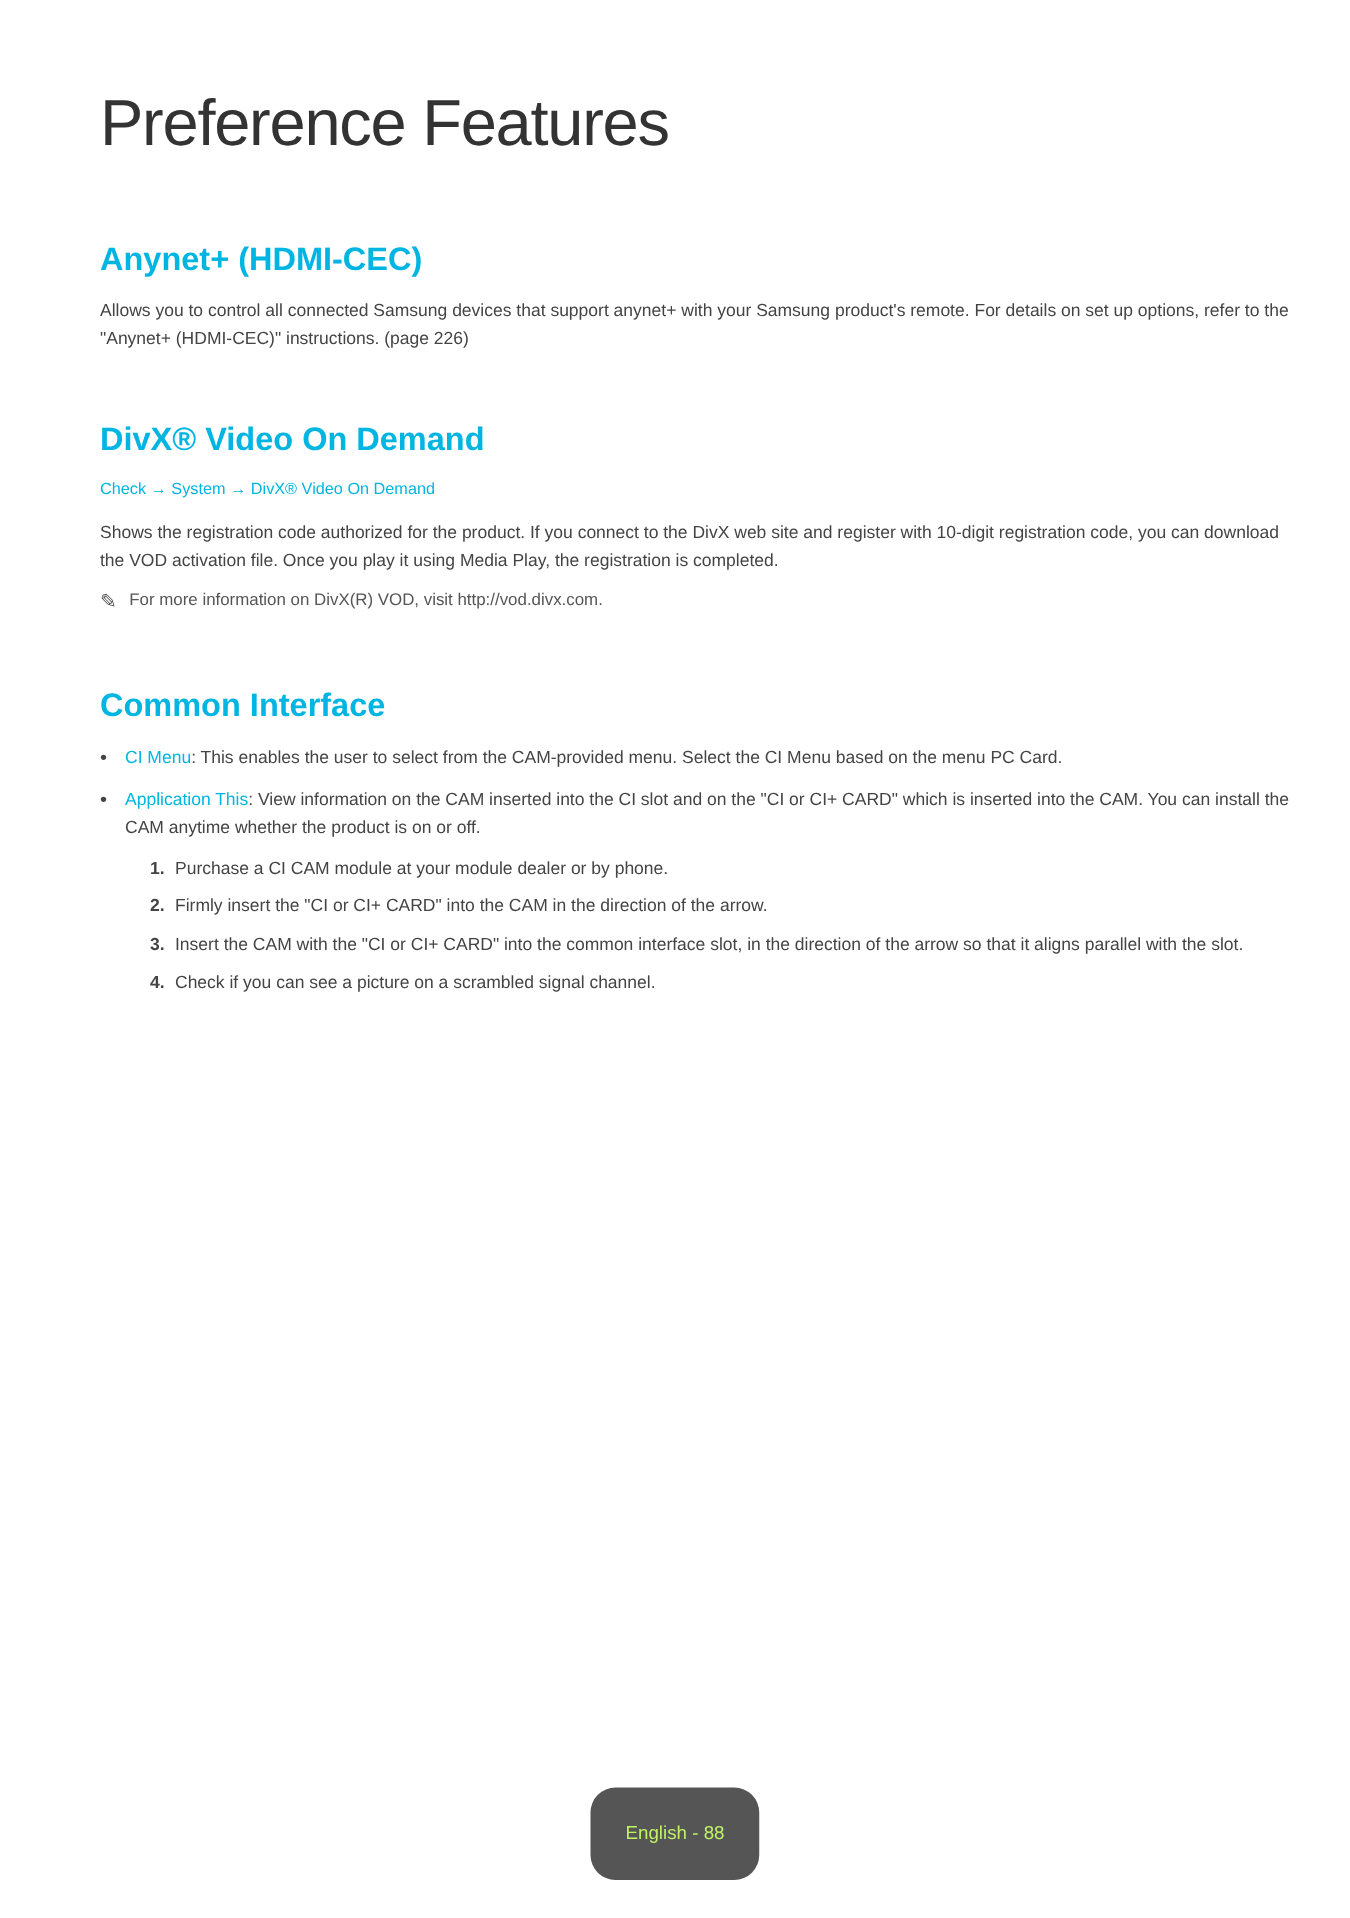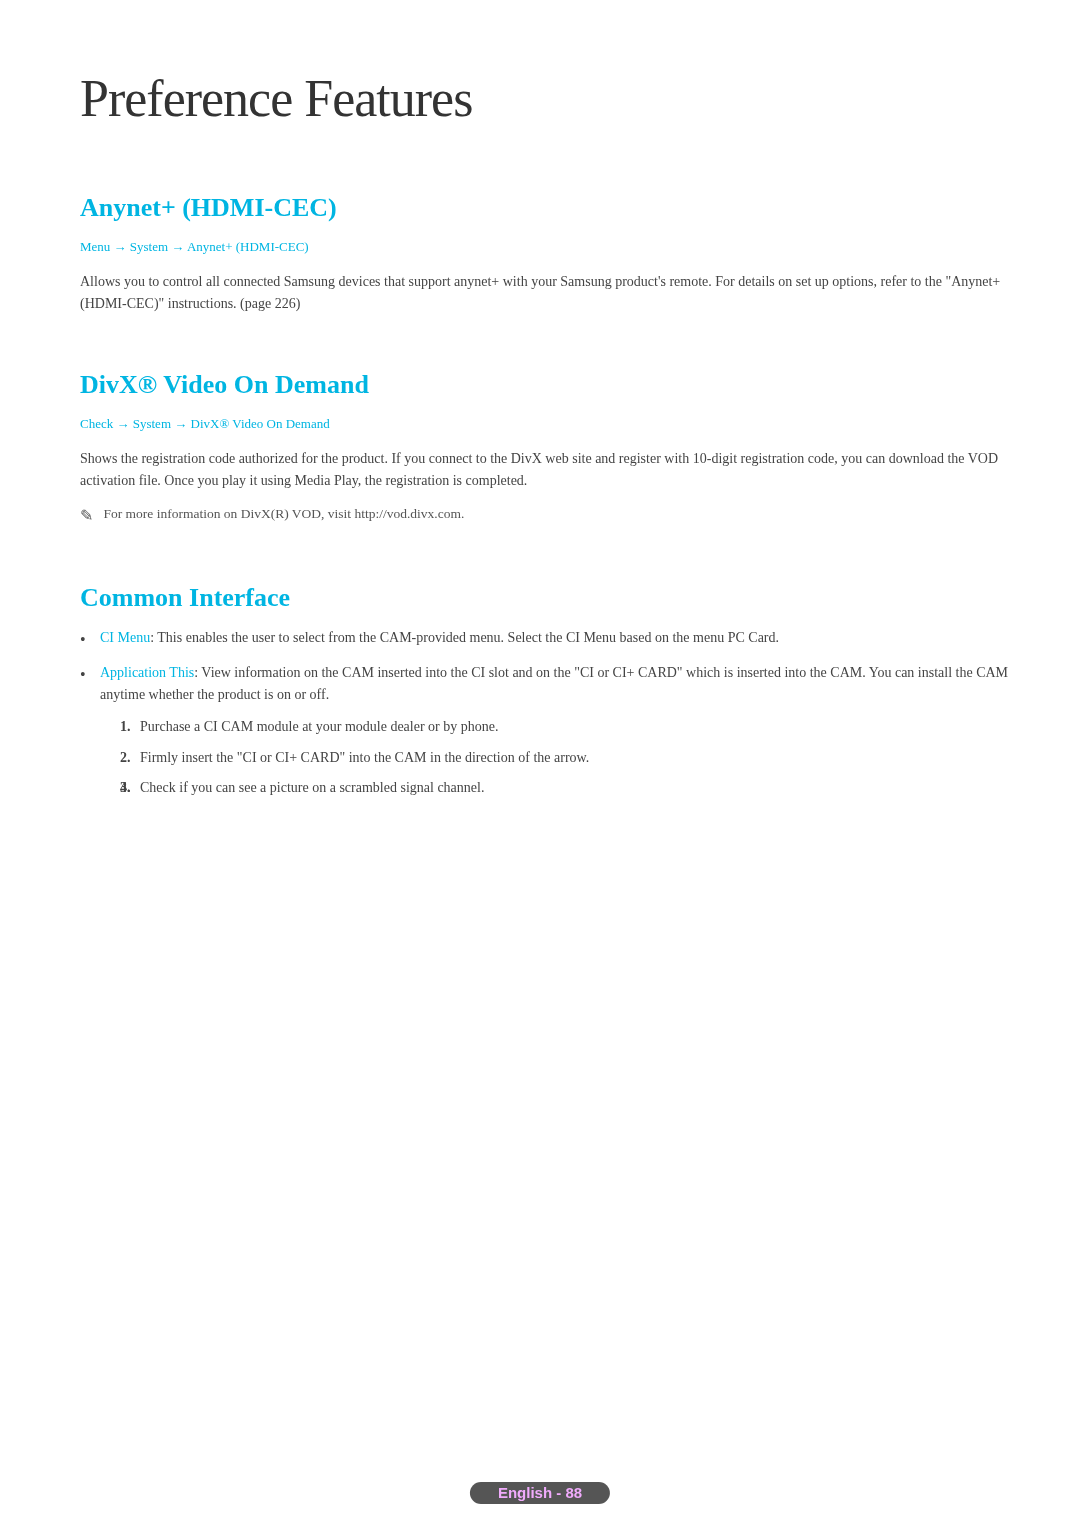--- a/index.html
+++ b/index.html
@@ -15,21 +15,20 @@
       min-height: 1534px;
       position: relative;
       color: #333333;
       font-size: 15px;
       line-height: 1.5;
     }
 
     .page-container {
       padding: 60px 36px 100px 80px;
       max-width: 1080px;
-      font-family: Liberation Serif, serif;
     }
 
     .page-title {
       font-size: 52px;
       font-weight: 300;
       color: #333333;
       margin-bottom: 8px;
       letter-spacing: -1px;
     }
 
@@ -124,38 +123,37 @@
       left: 0;
       font-weight: bold;
     }
 
     .page-footer {
       position: absolute;
       bottom: 30px;
       left: 50%;
       transform: translateX(-50%);
       background-color: #555555;
-      color: #f0abfc;
-      padding: 0 28px;
+      color: #bef264;
+      padding: 26px 28px;
       border-radius: 20px;
       font-size: 15px;
-      font-weight: 700;
+      font-weight: 400;
       white-space: nowrap;
     }
   </style>
 </head>
 <body>
 
 <div class="page-container">
 
   <h1 class="page-title">Preference Features</h1>
 
   <div class="section-block">
     <h2 class="section-heading">Anynet+ (HDMI-CEC)</h2>
-    <p class="breadcrumb">Menu → System → Anynet+ (HDMI-CEC)</p>
     <p class="body-text">Allows you to control all connected Samsung devices that support anynet+ with your Samsung product's remote. For details on set up options, refer to the "Anynet+ (HDMI-CEC)" instructions. (page 226)</p>
   </div>
 
   <div class="section-block">
     <h2 class="section-heading">DivX® Video On Demand</h2>
     <p class="breadcrumb">Check → System → DivX® Video On Demand</p>
     <p class="body-text">Shows the registration code authorized for the product. If you connect to the DivX web site and register with 10-digit registration code, you can download the VOD activation file. Once you play it using Media Play, the registration is completed.</p>
     <div class="note-text">
       <span class="note-icon">✎</span>
       <span>For more information on DivX(R) VOD, visit http://vod.divx.com.</span>
@@ -176,20 +174,21 @@
           <li>
             <span class="num">1.</span>
             <span>Purchase a CI CAM module at your module dealer or by phone.</span>
           </li>
           <li>
             <span class="num">2.</span>
             <span>Firmly insert the "CI or CI+ CARD" into the CAM in the direction of the arrow.</span>
           </li>
           <li>
             <span class="num">3.</span>
+            <span>Insert the CAM with the "CI or CI+ CARD" into the common interface slot, in the direction of the arrow so that it aligns parallel with the slot.</span>
           </li>
           <li>
             <span class="num">4.</span>
             <span>Check if you can see a picture on a scrambled signal channel.</span>
           </li>
         </ol>
       </li>
     </ul>
   </div>
 

